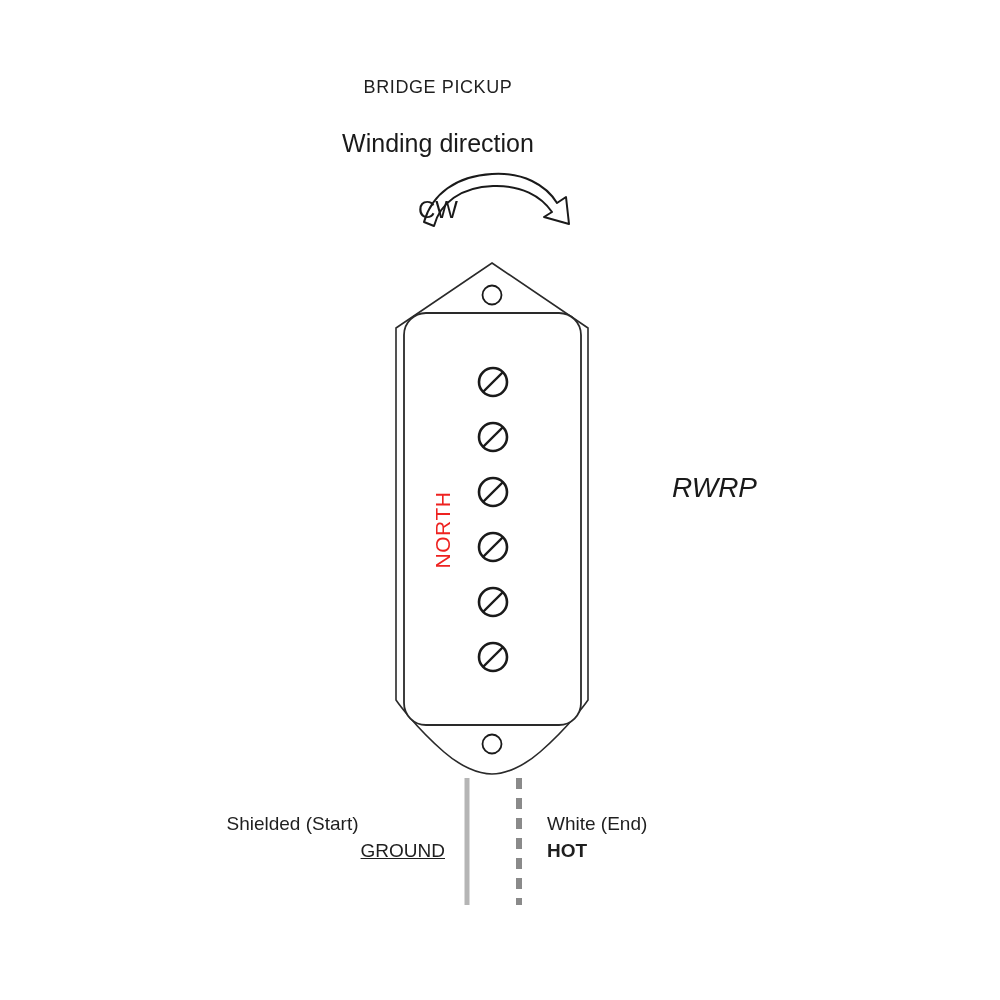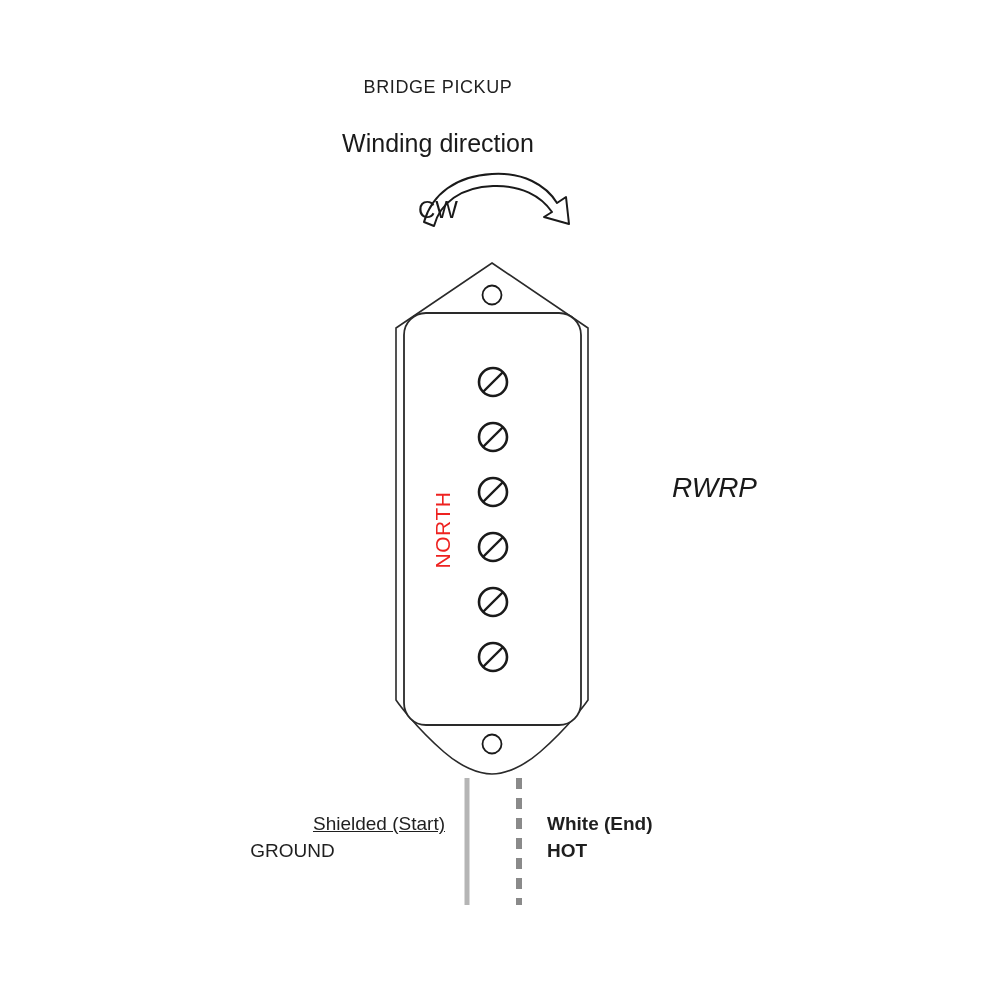--- a/index.html
+++ b/index.html
@@ -75,34 +75,33 @@
     letter-spacing: 0.5px;
   }
   .wire-label {
     font-size: 19px;
     color: #1f1f1f;
   }
   #label-shielded-start {
     left: 140px;
     width: 305px;
     top: 814px;
-    text-align: right;
-    text-decoration: underline;
+    text-align: center;
   }
   #label-ground {
     left: 140px;
     width: 305px;
     top: 841px;
-    text-align: center;
+    text-align: right;
+    text-decoration: underline;
   }
   #label-white-end {
     left: 547px;
     top: 814px;
     text-align: left;
-    font-weight: bold;
   }
   #label-hot {
     left: 547px;
     top: 841px;
     text-align: left;
     font-weight: bold;
   }
 </style>
 </head>
 <body>

